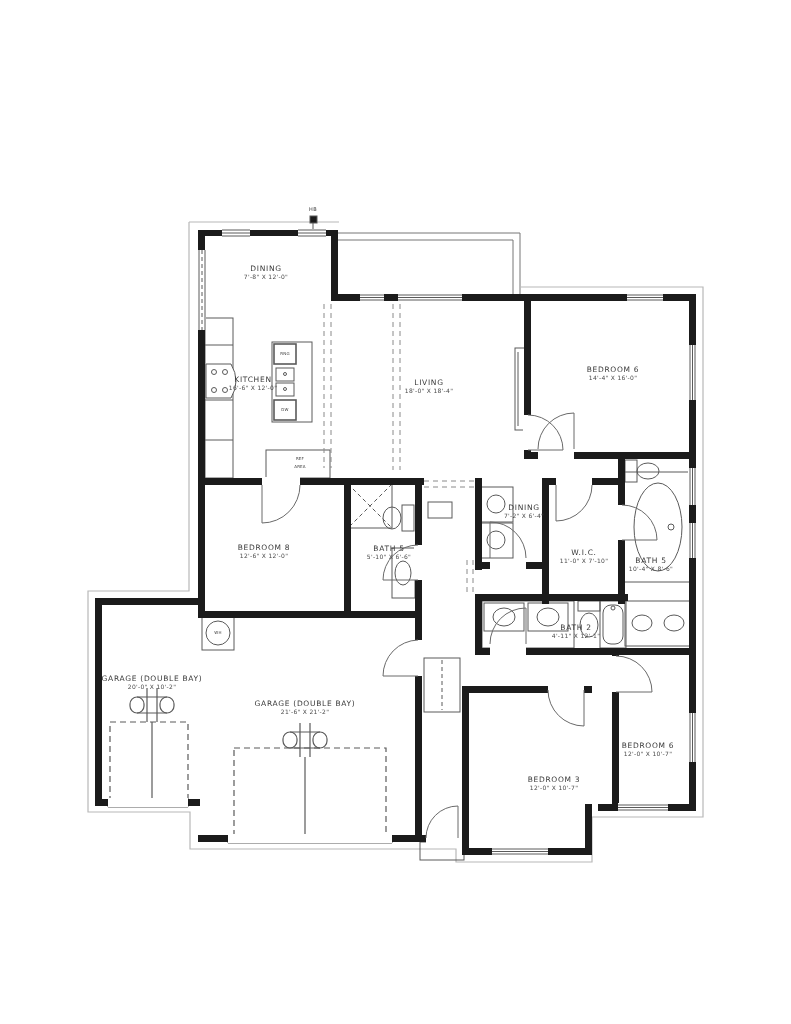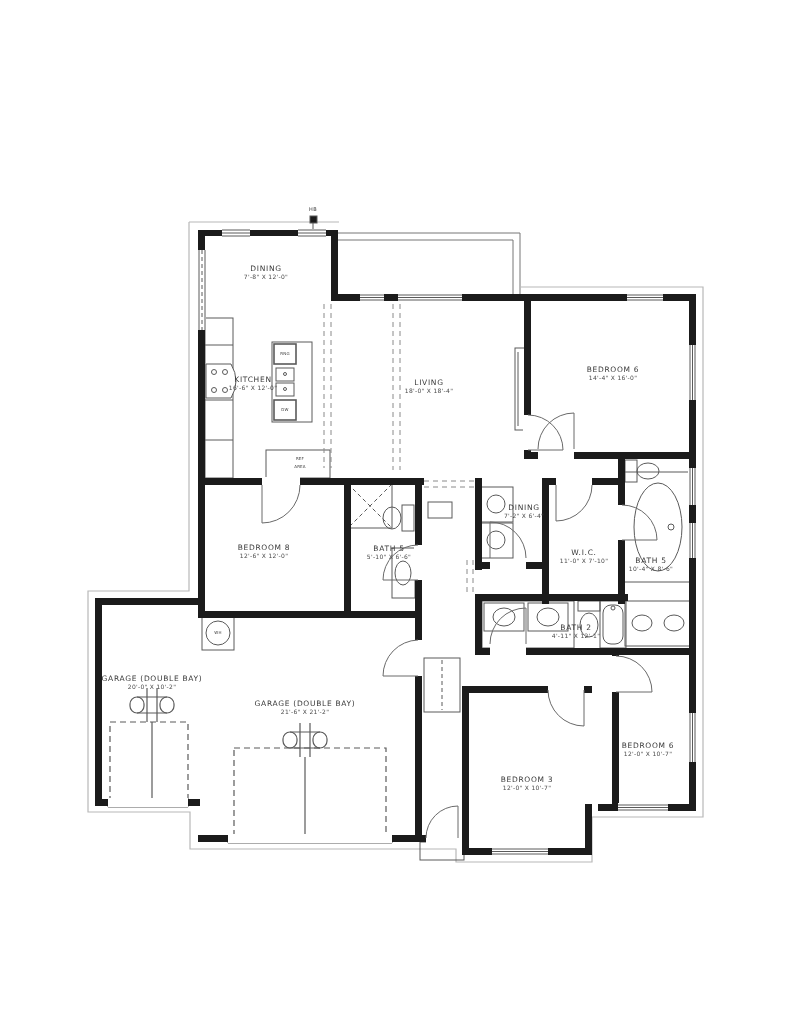--- a/index.html
+++ b/index.html
@@ -275,21 +275,21 @@
     <span class="dm">4'-11" X 12'-1"</span>
   </div>
   <div class="lbl" style="left:152px;top:682px">
     <span class="nm">GARAGE (DOUBLE BAY)</span>
     <span class="dm">20'-0" X 10'-2"</span>
   </div>
   <div class="lbl" style="left:305px;top:707px">
     <span class="nm">GARAGE (DOUBLE BAY)</span>
     <span class="dm">21'-6" X 21'-2"</span>
   </div>
-  <div class="lbl" style="left:527px;top:783px">
+  <div class="lbl" style="left:554px;top:783px">
     <span class="nm">BEDROOM 3</span>
     <span class="dm">12'-0" X 10'-7"</span>
   </div>
   <div class="lbl" style="left:648px;top:749px">
     <span class="nm">BEDROOM 6</span>
     <span class="dm">12'-0" X 10'-7"</span>
   </div>
 
   <div class="mk s4" style="left:218px;top:633px">WH</div>
   <div class="mk s5" style="left:313px;top:210px">HB</div>

